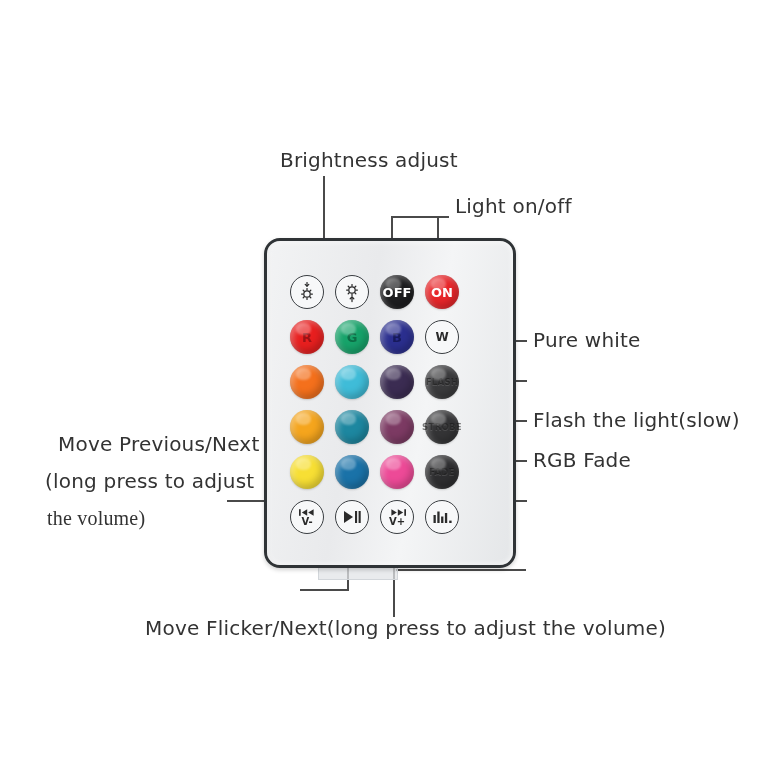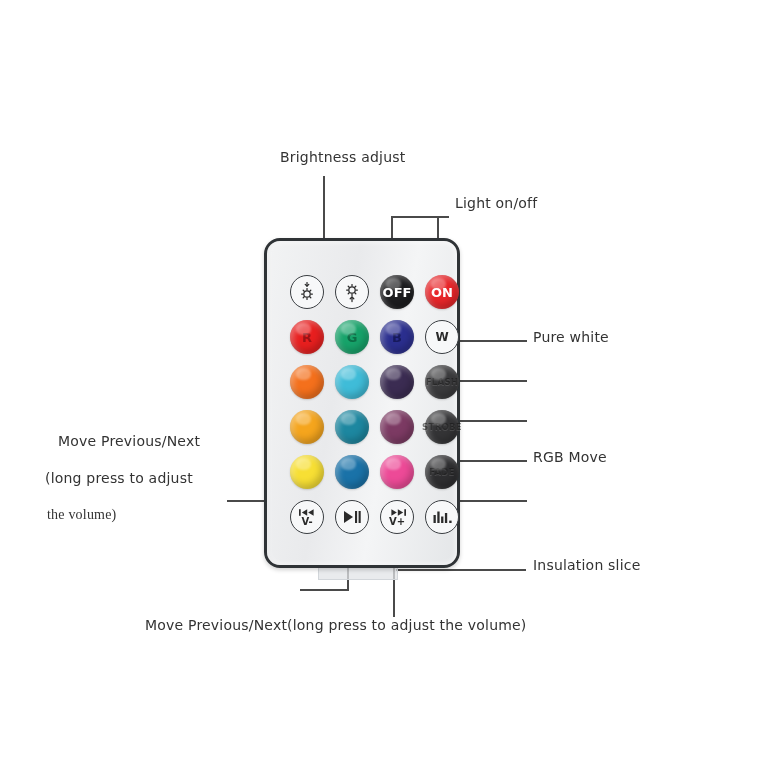--- a/index.html
+++ b/index.html
@@ -28,33 +28,33 @@
     position: absolute;
     background: #4a4a4a;
   }
   .line.h { height: 1.6px; }
   .line.v { width: 1.6px; }
 
   
   .label {
     position: absolute;
     font-family: "DejaVu Sans", sans-serif;
-    font-size: 14px;
+    font-size: 20px;
     color: #333333;
     white-space: nowrap;
     letter-spacing: 0.2px;
     line-height: 1.05;
   }
 
   
   #remote {
     position: absolute;
     left: 264px;
     top: 238px;
-    width: 196px;
+    width: 252px;
     height: 330px;
     border-radius: 16px;
     background: linear-gradient(100deg, #f2f3f4 0%, #e9eaec 38%, #f4f5f6 62%, #e4e6e8 100%);
     border: 3px solid #2f3336;
     box-sizing: border-box;
     box-shadow: 0 2px 4px rgba(0,0,0,0.18);
     z-index: 3;
   }
   #remote-inner {
     position: absolute;
@@ -293,22 +293,22 @@
         </svg>
       </span>
     </div>
   </div>
 
   <div class="label" style="left:280px; top:150px;">Brightness adjust</div>
 
   <div class="label" style="left:455px; top:196px;">Light on/off</div>
 
   <div class="label" style="left:533px; top:330px;">Pure white</div>
-  <div class="label" style="left:533px; top:450px;">RGB Move</div>
-  <div class="label" style="left:533px; top:558px;">Insulation slice</div>
+  <div class="label" style="left:533px; top:410px;">Flash the light(slow)</div>
+  <div class="label" style="left:533px; top:450px;">RGB Fade</div>
 
   <div class="label" style="left:58px; top:434px;">Move Previous/Next</div>
   <div class="label" style="left:45px; top:471px;">(long press to adjust</div>
   <div class="label" style="left:47px; top:508px;font-family:Liberation Serif, serif;">the volume)</div>
 
-  <div class="label" style="left:145px; top:618px;">Move Previous/Next(long press to adjust the volume)</div>
+  <div class="label" style="left:145px; top:618px;">Move Flicker/Next(long press to adjust the volume)</div>
 
 </div>
 
 </body></html>

